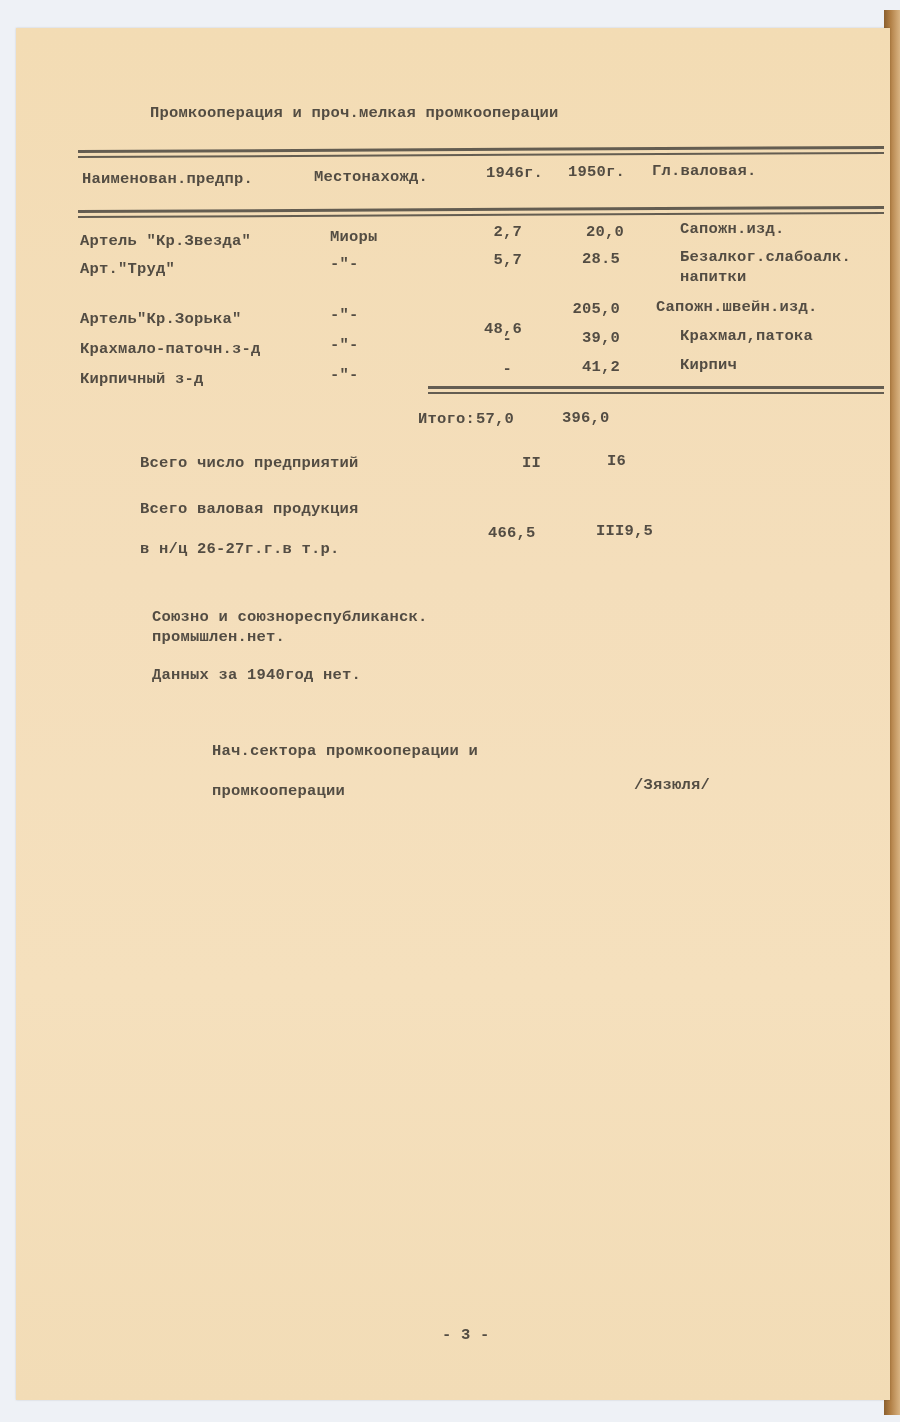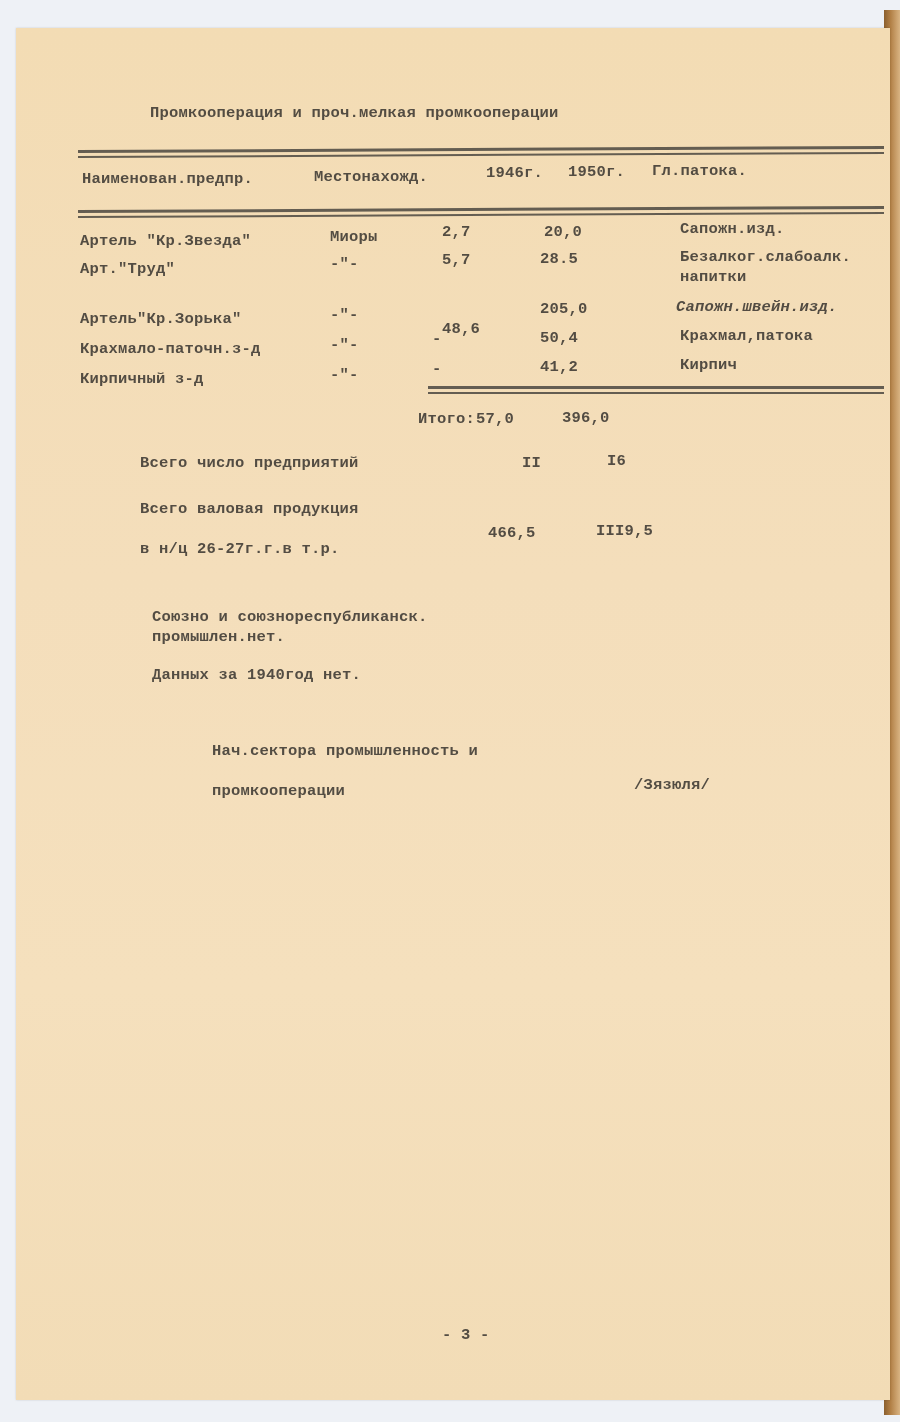--- a/index.html
+++ b/index.html
@@ -13,39 +13,39 @@
     background: linear-gradient(180deg, #f3dcb4 0%, #f4debb 40%, #f5e0bd 70%, #f2dcb6 100%);
     box-shadow: 0 0 2px rgba(0,0,0,0.15);
   }
   .spine {
     position: absolute; left: 884px; top: 10px; width: 16px; height: 1405px;
     background: linear-gradient(90deg, #8a5f2e 0%, #b17f45 40%, #d9b483 100%);
   }
   .t { position: absolute; color: #3d3933; font-size: 15.5px; font-weight: bold; white-space: nowrap; letter-spacing: 0.2px; opacity: 0.88; }
   .rule { position: absolute; height: 3px; background: #4a4640; opacity: 0.85; }
   .rule.thin { height: 2px; }
-  .num { text-align: left; width: 80px; }
+  .num { text-align: right; width: 80px; }
 </style>
 </head>
 <body>
 
 <div class="spine"></div>
 <div class="page"></div>
 
 <div class="t" style="left:150px;top:104px;">Промкооперация и проч.мелкая промкооперации</div>
 
 <div class="rule" style="left:78px;top:148px;width:806px;transform:rotate(-0.3deg);"></div>
 <div class="rule thin" style="left:78px;top:154px;width:806px;transform:rotate(-0.3deg);"></div>
 
 <div>
   <div class="t" style="left:82px;top:170px;">Наименован.предпр.</div>
   <div class="t" style="left:314px;top:168px;">Местонахожд.</div>
   <div class="t" style="left:486px;top:164px;">1946г.</div>
   <div class="t" style="left:568px;top:163px;">1950г.</div>
-  <div class="t" style="left:652px;top:162px;">Гл.патока.</div>
+  <div class="t" style="left:652px;top:162px;">Гл.валовая.</div>
 </div>
 
 <div class="rule" style="left:78px;top:208px;width:806px;transform:rotate(-0.3deg);"></div>
 <div class="rule thin" style="left:78px;top:214px;width:806px;transform:rotate(-0.3deg);"></div>
 
 <div>
   <div class="t" style="left:80px;top:232px;">Артель "Кр.Звезда"</div>
   <div class="t" style="left:330px;top:228px;">Миоры</div>
   <div class="t num" style="left:442px;top:223px;">2,7</div>
   <div class="t num" style="left:544px;top:223px;">20,0</div>
@@ -59,28 +59,28 @@
   <div class="t num" style="left:540px;top:250px;">28.5</div>
   <div class="t" style="left:680px;top:248px;">Безалког.слабоалк.</div>
   <div class="t" style="left:680px;top:268px;font-family:Liberation Mono, monospace;">напитки</div>
 </div>
 
 <div>
   <div class="t" style="left:80px;top:310px;">Артель"Кр.Зорька"</div>
   <div class="t" style="left:330px;top:306px;">-"-</div>
   <div class="t num" style="left:442px;top:320px;">48,6</div>
   <div class="t num" style="left:540px;top:300px;">205,0</div>
-  <div class="t" style="left:676px;top:298px;font-style:italic;">Сапожн.швейн.изд.</div>
+  <div class="t" style="left:656px;top:298px;">Сапожн.швейн.изд.</div>
 </div>
 
 <div>
   <div class="t" style="left:80px;top:340px;">Крахмало-паточн.з-д</div>
   <div class="t" style="left:330px;top:336px;">-"-</div>
   <div class="t num" style="left:432px;top:330px;">-</div>
-  <div class="t num" style="left:540px;top:329px;">50,4</div>
+  <div class="t num" style="left:540px;top:329px;">39,0</div>
   <div class="t" style="left:680px;top:327px;">Крахмал,патока</div>
 </div>
 
 <div>
   <div class="t" style="left:80px;top:370px;">Кирпичный з-д</div>
   <div class="t" style="left:330px;top:366px;">-"-</div>
   <div class="t num" style="left:432px;top:360px;">-</div>
   <div class="t num" style="left:540px;top:358px;">41,2</div>
   <div class="t" style="left:680px;top:356px;">Кирпич</div>
 </div>
@@ -107,18 +107,18 @@
   <div class="t" style="left:596px;top:522px;">III9,5</div>
 </div>
 
 <div>
   <div class="t" style="left:152px;top:608px;">Союзно и союзнореспубликанск.</div>
   <div class="t" style="left:152px;top:628px;">промышлен.нет.</div>
   <div class="t" style="left:152px;top:666px;">Данных за 1940год нет.</div>
 </div>
 
 <div>
-  <div class="t" style="left:212px;top:742px;">Нач.сектора промышленность и</div>
+  <div class="t" style="left:212px;top:742px;">Нач.сектора промкооперации и</div>
   <div class="t" style="left:212px;top:782px;">промкооперации</div>
   <div class="t" style="left:634px;top:776px;">/Зязюля/</div>
 </div>
 
 <div class="t" style="left:442px;top:1326px;">- 3 -</div>
 
 </body></html>

